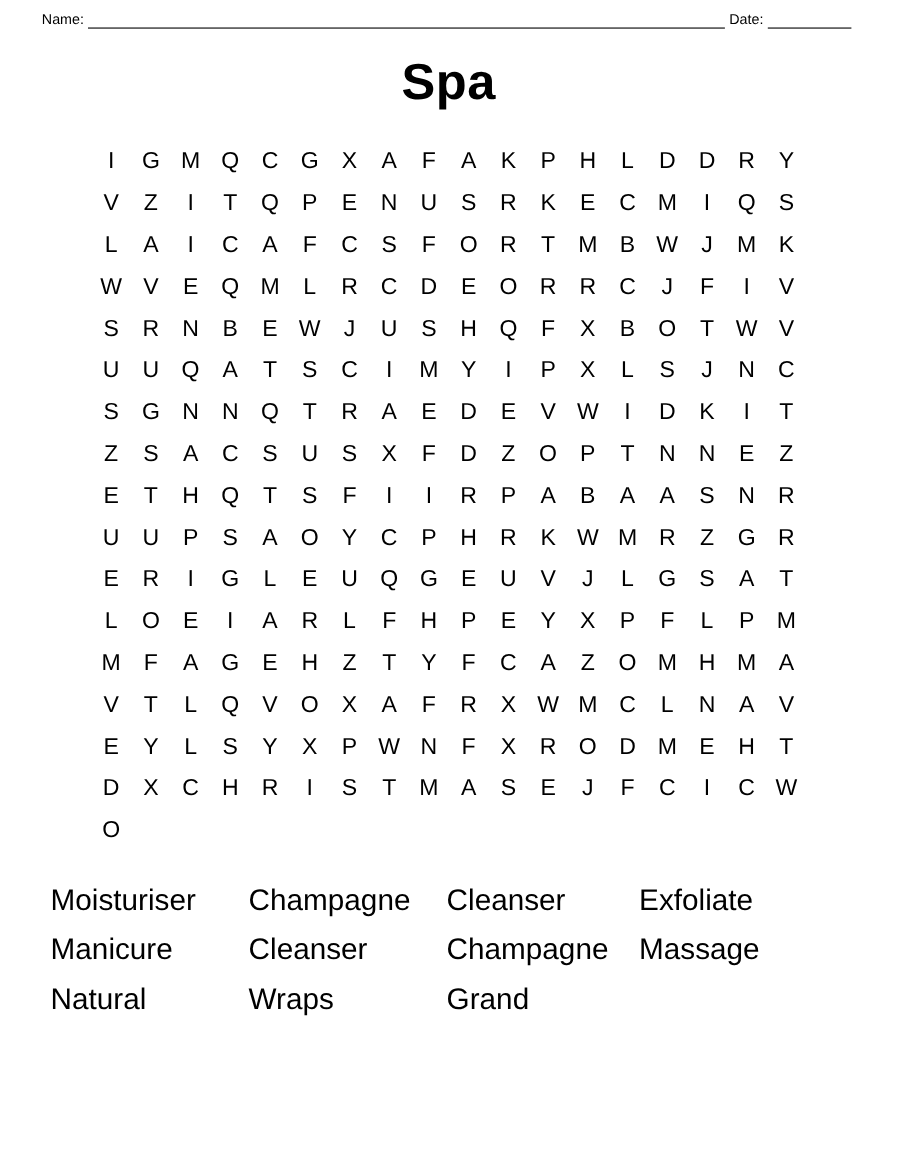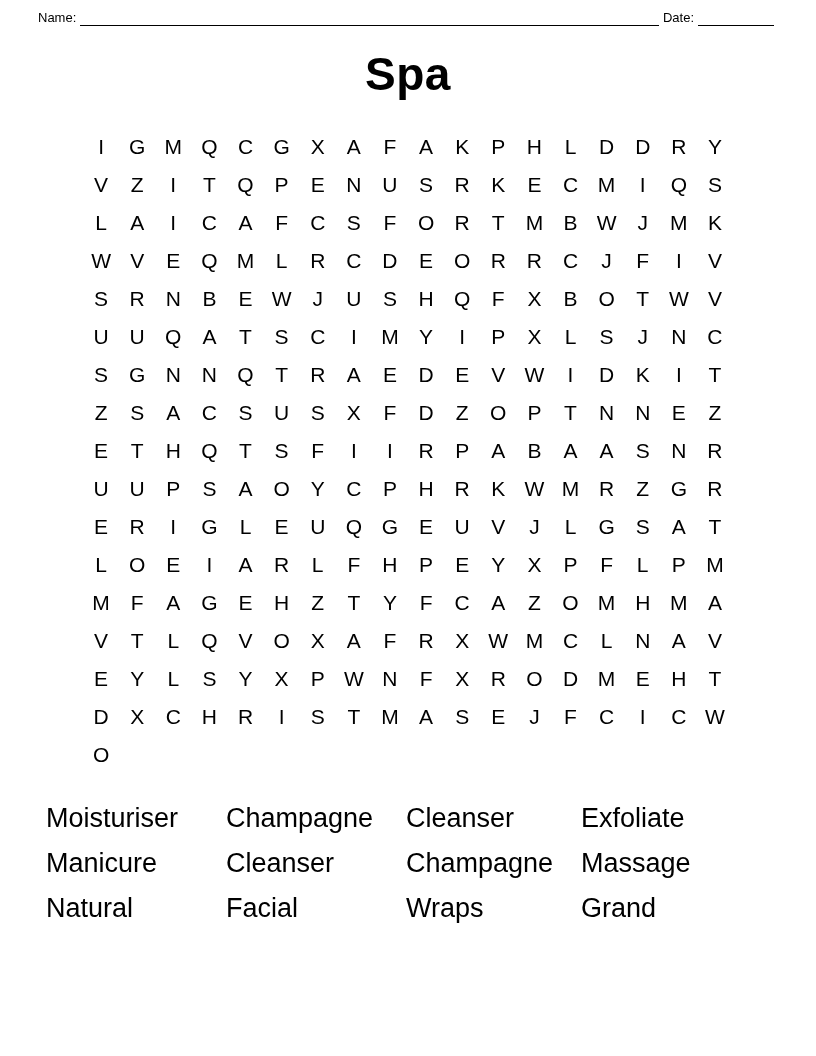--- a/index.html
+++ b/index.html
@@ -394,19 +394,18 @@
   <div class="wordlist" id="word-list">
       <div class="word">Moisturiser</div>
       <div class="word">Champagne</div>
       <div class="word">Cleanser</div>
       <div class="word">Exfoliate</div>
       <div class="word">Manicure</div>
       <div class="word">Cleanser</div>
       <div class="word">Champagne</div>
       <div class="word">Massage</div>
       <div class="word">Natural</div>
-      <div class="word">Facial</div>
       <div class="word">Wraps</div>
       <div class="word">Grand</div>
       <div class="word empty"></div>
     </div>
 
 </div>
 
 </body></html>

